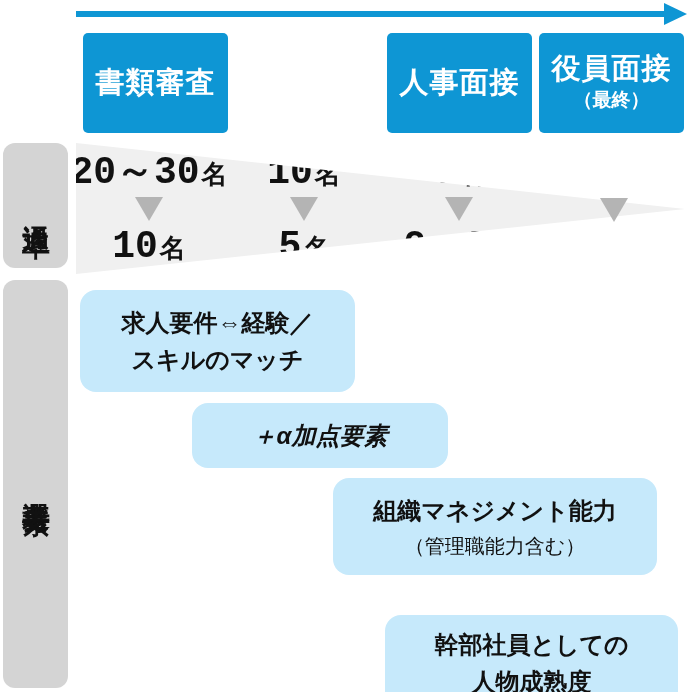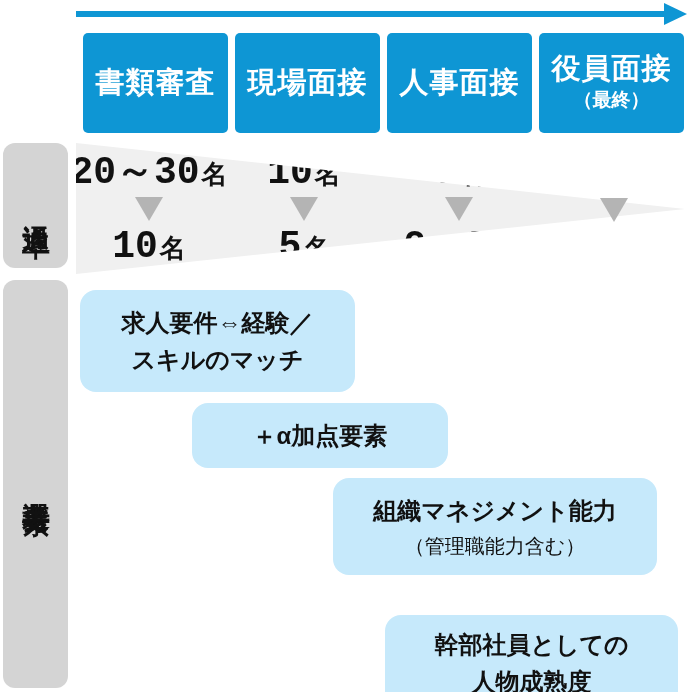--- a/index.html
+++ b/index.html
@@ -48,23 +48,20 @@
 <body>
 
 <div class="canvas">
 
   <div class="arrow-line"></div>
   <div class="arrow-head"></div>
 
   <div class="stage" style="left:83px;">
     <span class="lbl">書類審査</span>
   </div>
-  <div class="stage" style="left:235px;">
-    <span class="lbl">現場面接</span>
-  </div>
   <div class="stage" style="left:387px;">
     <span class="lbl">人事面接</span>
   </div>
   <div class="stage" style="left:539px;">
     <span class="lbl">役員面接</span>
     <span class="sub">（最終）</span>
   </div>
 
   <div class="rowlabel" style="top:143px;height:125px;">
     <span class="vtext">通過率</span>
@@ -97,21 +94,21 @@
   <div class="marker" style="left:600px;top:198px;"></div>
 
   <div class="rowlabel" style="top:280px;height:408px;">
     <span class="vtext">選考要素</span>
   </div>
 
   <div class="factor" style="left:80px;top:290px;width:275px;height:102px;">
     <div class="l1">求人要件⇔経験／</div>
     <div class="l2">スキルのマッチ</div>
   </div>
-  <div class="factor" style="left:192px;top:403px;width:256px;height:65px;">
+  <div class="factor" style="left:192px;top:403px;width:256px;height:65px;font-style:italic;">
     <div class="l1">＋α加点要素</div>
   </div>
   <div class="factor" style="left:333px;top:478px;width:324px;height:97px;">
     <div class="l1">組織マネジメント能力</div>
     <div class="l2-light">（管理職能力含む）</div>
   </div>
   <div class="factor" style="left:385px;top:587px;width:293px;height:96px;margin-top:28px;">
     <div class="l1">幹部社員としての</div>
     <div class="l2">人物成熟度</div>
   </div>

